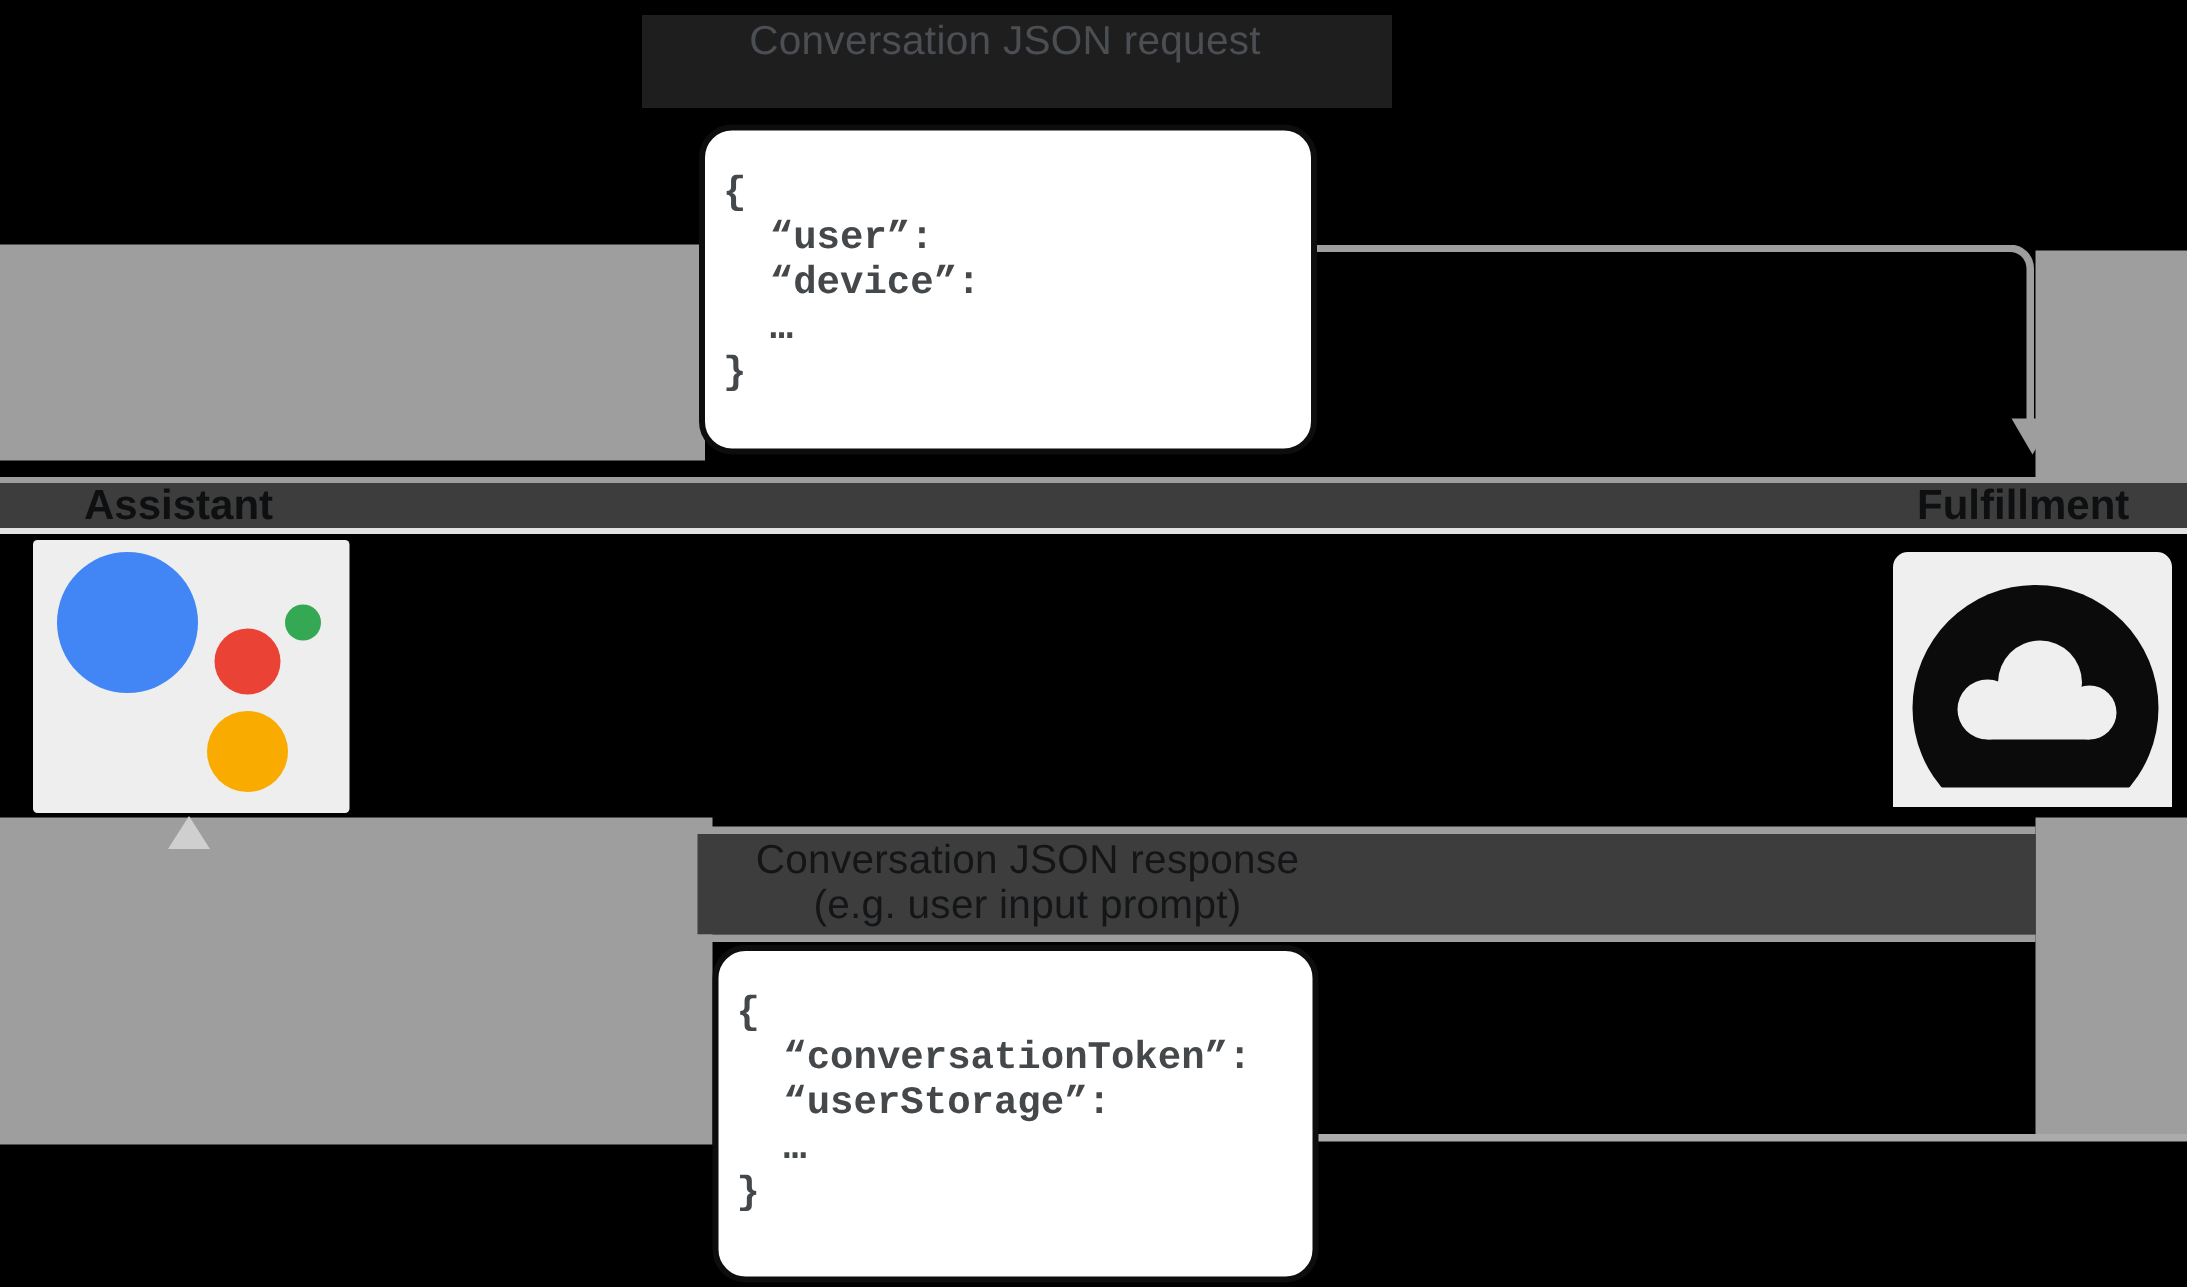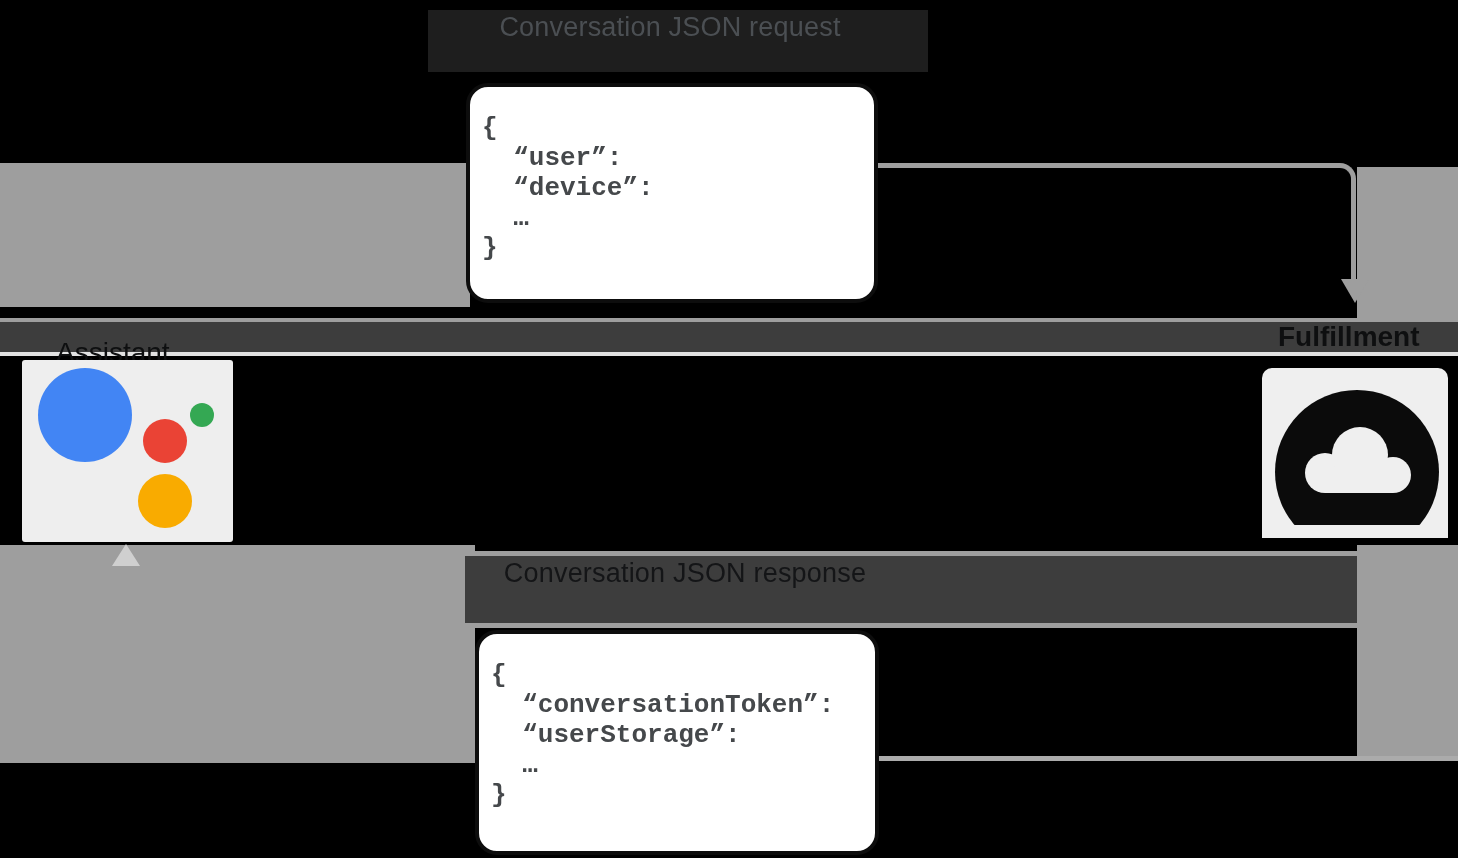--- a/index.html
+++ b/index.html
@@ -79,21 +79,21 @@
     <pre class="code">{
   “user”:
   “device”:
   …
 }</pre>
   </div>
 
   <div class="abs band-edge" style="left:0px;top:318px;width:1458px;height:4px;"></div>
   <div class="abs band" style="left:0px;top:322px;width:1458px;height:30px;"></div>
   <div class="abs band-edge light" style="left:0px;top:352px;width:1458px;height:4px;"></div>
-  <div class="abs node-label" style="left:56px;top:336px;">Assistant</div>
+  <div class="abs node-label" style="left:56px;top:320px;font-weight:bold;">Assistant</div>
   <div class="abs node-label" style="left:1278px;top:320px;font-weight:bold;">Fulfillment</div>
 
   <div class="abs assistant-tile" style="left:22px;top:360px;width:211px;height:182px;">
     <span>
       <svg width="211" height="182" viewBox="0 0 211 182">
         <circle cx="63" cy="55" r="47" fill="#4285f4"></circle>
         <circle cx="180" cy="55" r="12" fill="#34a853"></circle>
         <circle cx="143" cy="81" r="22" fill="#ea4335"></circle>
         <circle cx="143" cy="141" r="27" fill="#f9ab00"></circle>
       </svg>
@@ -113,20 +113,21 @@
         </g>
       </svg>
     </span>
   </div>
 
   <div class="abs band-edge" style="left:465px;top:551px;width:892px;height:5px;"></div>
   <div class="abs band" style="left:465px;top:556px;width:892px;height:67px;"></div>
   <div class="abs band-edge" style="left:465px;top:623px;width:892px;height:5px;"></div>
   <div class="abs flow-title bottom" style="left:350px;top:558px;">
     <div>Conversation JSON response</div>
+    <div>(e.g. user input prompt)</div>
   </div>
 
   <div class="abs hline" style="left:878px;top:756px;width:580px;height:5px;"></div>
   <div class="abs arrowhead-up" style="left:112px;top:544px;"></div>
 
   <div class="abs json-box" style="left:475px;top:630px;width:404px;height:225px;">
     <pre class="code">{
   “conversationToken”:
   “userStorage”:
   …

